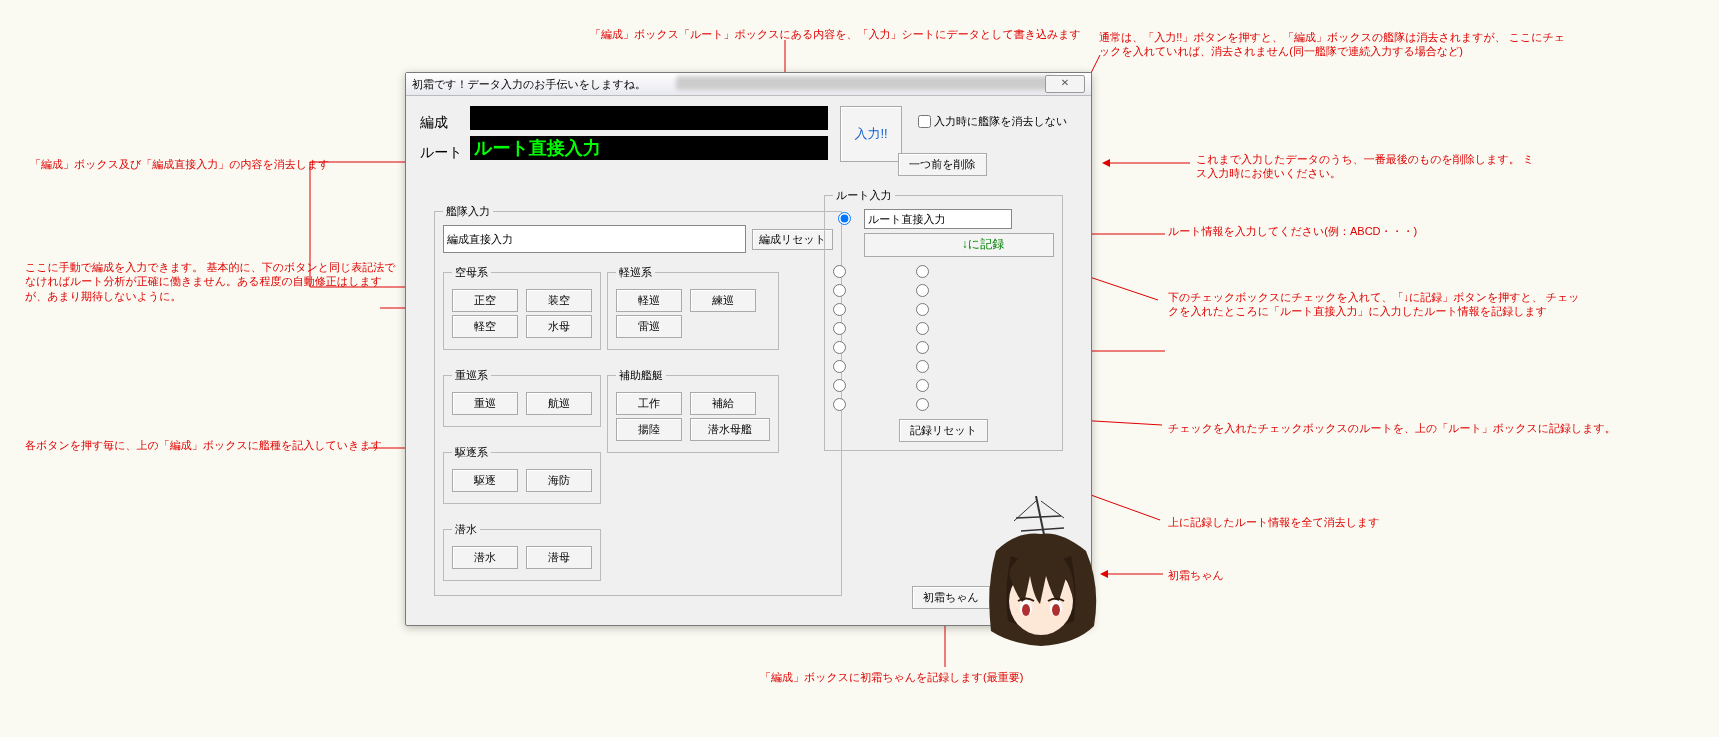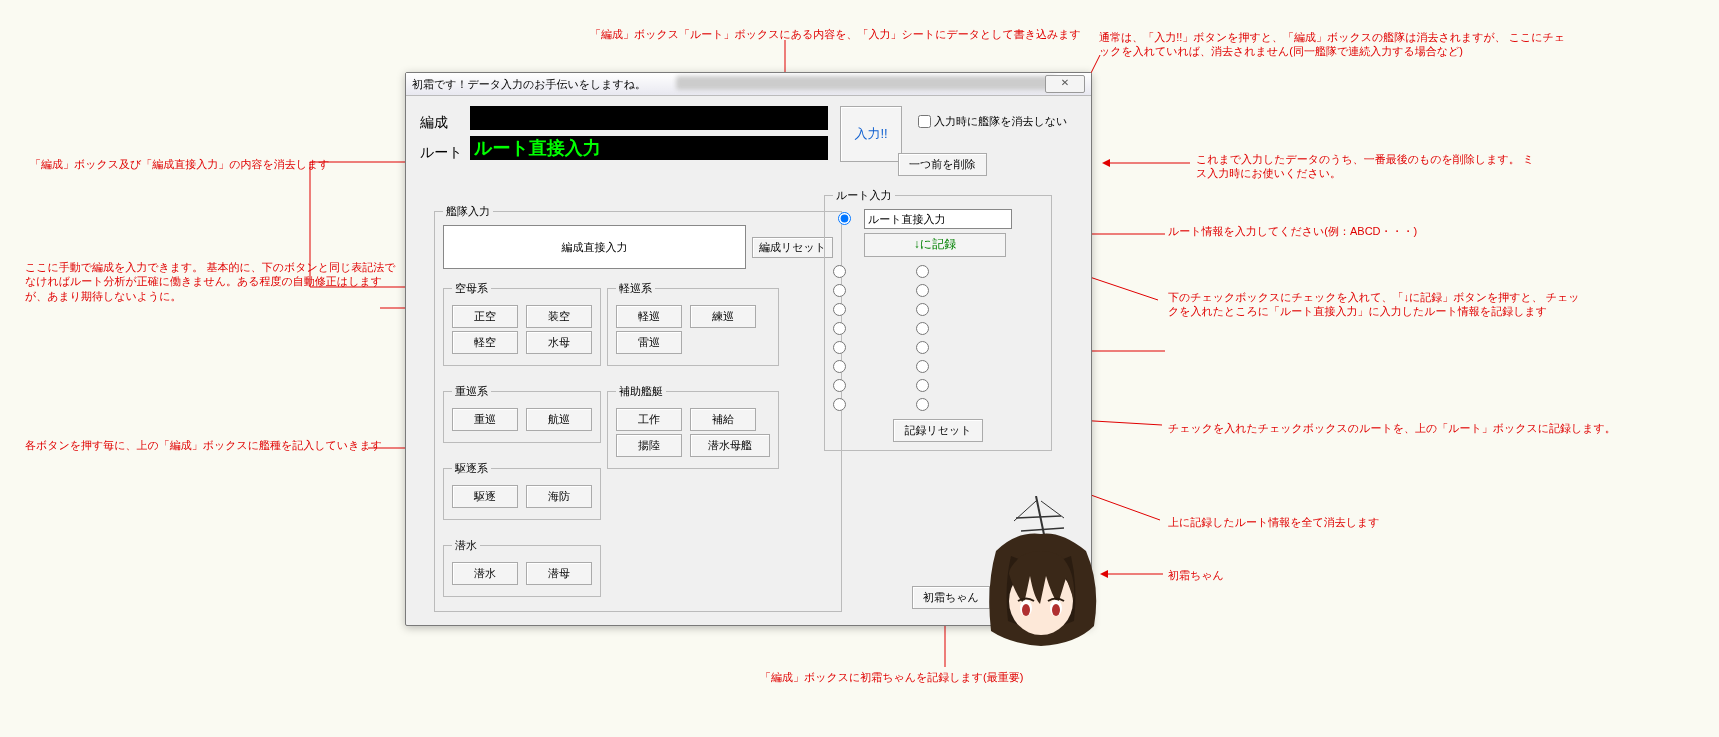--- a/index.html
+++ b/index.html
@@ -123,22 +123,21 @@
     left: 28px;
     top: 102px;
     width: 390px;
   }
   .fleet-input .direct-row { display: flex; align-items: center; gap: 6px; }
   .fleet-input .direct-row input {
     flex: 1;
     border: 1px solid #888;
     height: 18px;
     font-size: 11px;
-    padding: 12px 3px;
-    text-align: center;
+    padding: 4px 3px;
   }
 
   .ship-groups {
     display: flex;
     gap: 6px;
     margin-top: 6px;
   }
   .ship-col { display: flex; flex-direction: column; gap: 6px; }
   .ship-row { display: flex; gap: 8px; margin: 3px 0; }
   .ship-row .btn { width: 44px; }
@@ -159,20 +158,21 @@
   .record-btn {
     width: 140px;
     height: 22px;
     background: #f4f4f4;
     border: 1px solid #aaa;
     color: #008000;
     font-size: 12px;
     text-align: center;
     line-height: 20px;
     margin-top: 4px;
+    padding-left: 48px;
   }
 
   .route-checks {
     margin-top: 8px;
     display: flex;
     gap: 70px;
   }
   .check-col { display: flex; flex-direction: column; gap: 6px; }
   .check-col input[type=checkbox], .check-col input[type=radio] { margin: 0; }
 

